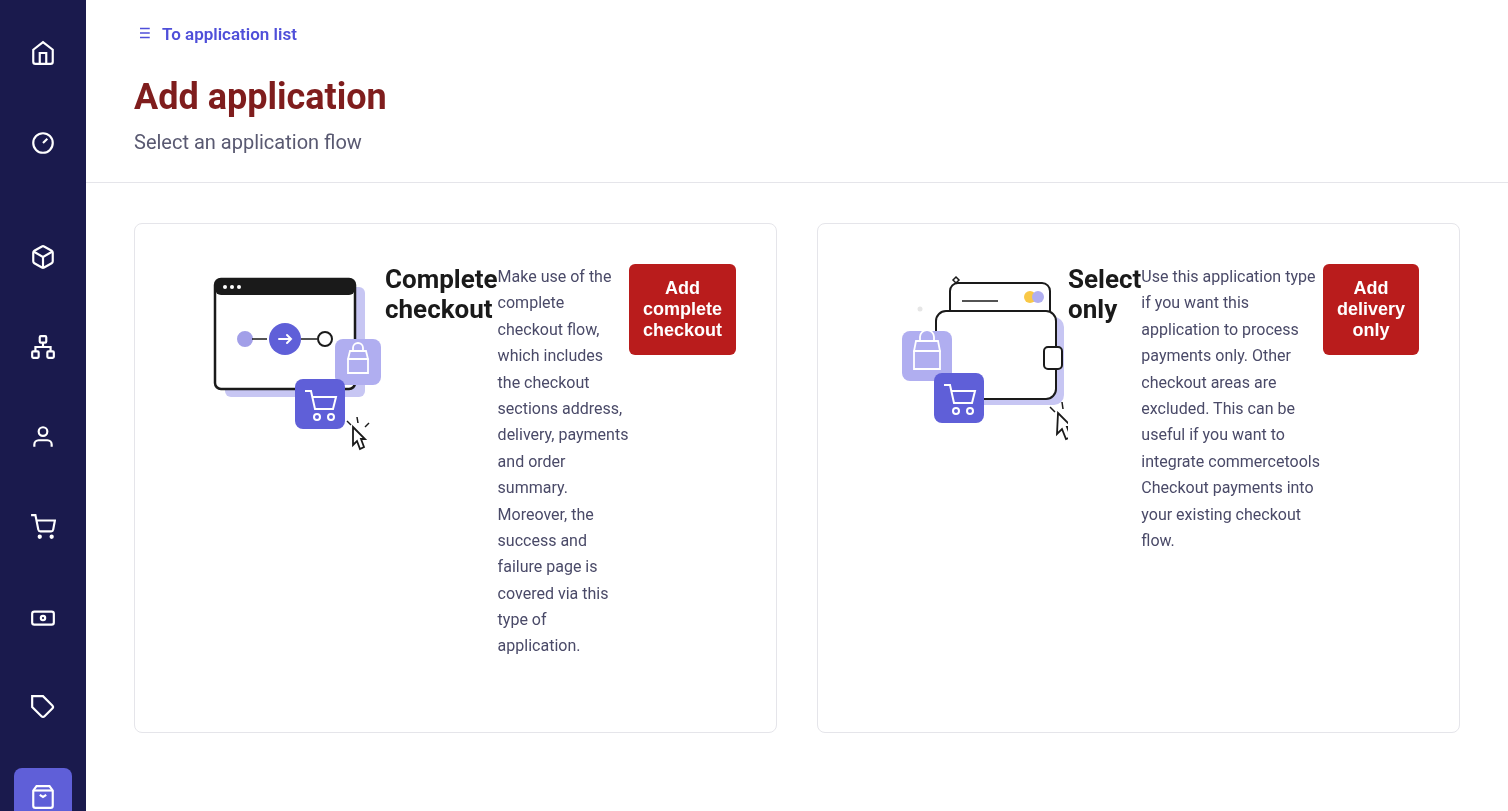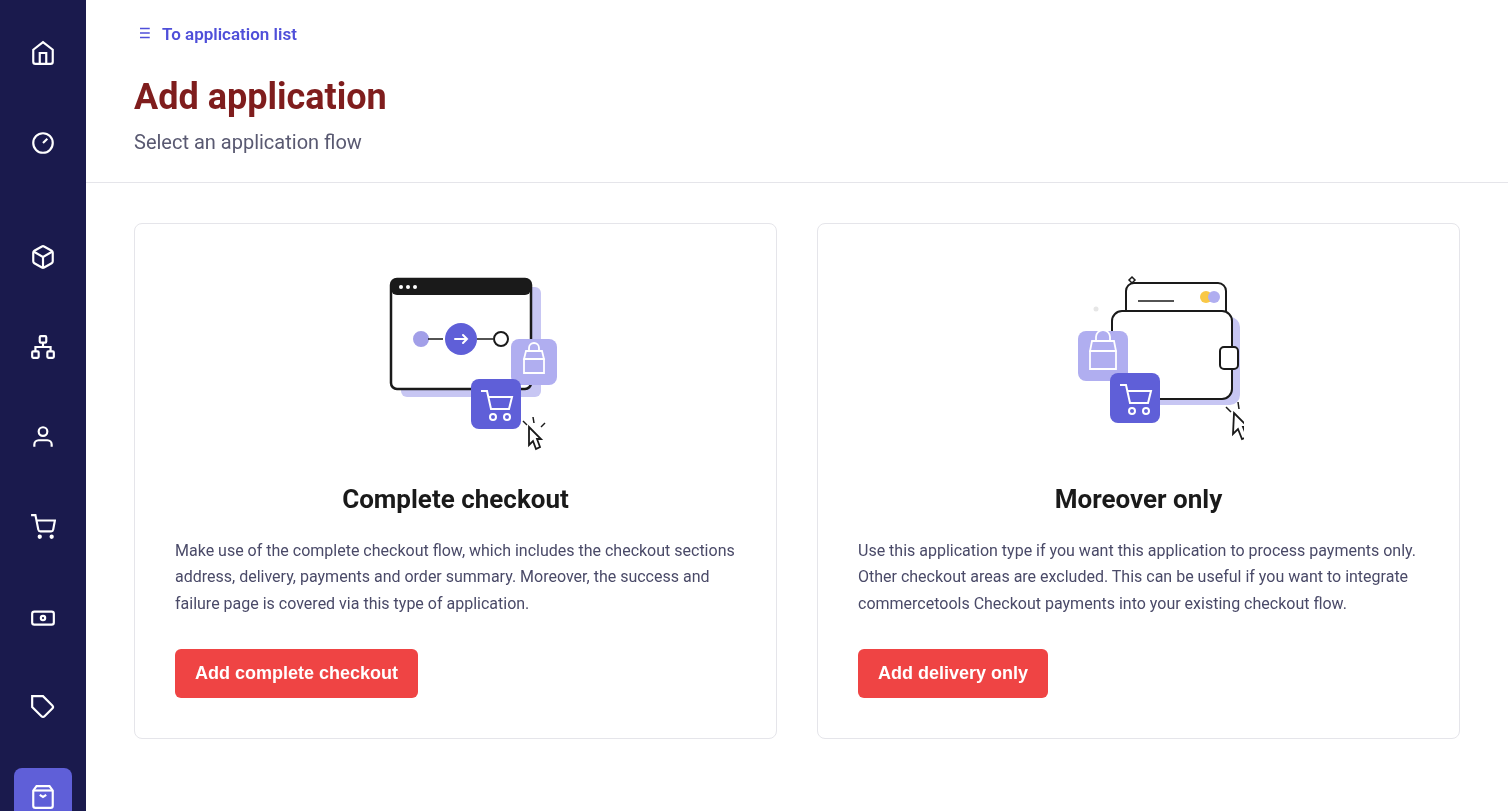--- a/index.html
+++ b/index.html
@@ -72,22 +72,21 @@
       gap: 40px;
       padding: 40px 48px;
     }
     
     .card {
       flex: 1;
       border: 1px solid #e5e5ea;
       border-radius: 8px;
       padding: 40px;
       display: flex;
-      flex-direction: column;
-      align-items: center;
+      flex-direction: row;
     }
     
     .card-illustration {
       height: 200px;
       display: flex;
       align-items: center;
       justify-content: center;
       margin-bottom: 20px;
     }
     
@@ -100,25 +99,25 @@
     
     .card-desc {
       font-size: 16px;
       line-height: 1.65;
       color: #4a4a68;
       margin-bottom: 32px;
     }
     
     .card-button {
       align-self: flex-start;
-      background: #ef4444;
+      background: #b91c1c;
       color: #ffffff;
       border: none;
       border-radius: 6px;
-      padding: 14px 20px;
+      padding: 14px 14px;
       font-size: 18px;
       font-weight: 600;
       cursor: pointer;
     }
   </style>
 </head>
 <body>
 
 <nav class="sidebar">
   <div class="sidebar-group-top">
@@ -257,19 +256,19 @@
           <rect x="76" y="104" width="50" height="50" rx="8" fill="#5f5fd8"></rect>
           <path d="M86 116 h6 l4 18 h18 l3-12 h-23" fill="none" stroke="#fff" stroke-width="2"></path>
           <circle cx="98" cy="142" r="3" fill="none" stroke="#fff" stroke-width="2"></circle>
           <circle cx="112" cy="142" r="3" fill="none" stroke="#fff" stroke-width="2"></circle>
           <path d="M200 144 l14 14 l-5 0 l4 10 l-5 2 l-4-10 l-5 5 z" fill="#fff" stroke="#1a1a1a" stroke-width="1.8"></path>
           <line x1="192" y1="138" x2="197" y2="143" stroke="#1a1a1a" stroke-width="1.5"></line>
           <line x1="204" y1="133" x2="205" y2="140" stroke="#1a1a1a" stroke-width="1.5"></line>
           <line x1="218" y1="140" x2="213" y2="145" stroke="#1a1a1a" stroke-width="1.5"></line>
         </svg>
       </div>
-      <h2 class="card-title">Moreover only</h2>
+      <h2 class="card-title">Select only</h2>
       <p class="card-desc">Use this application type if you want this application to process payments only. Other checkout areas are excluded. This can be useful if you want to integrate commercetools Checkout payments into your existing checkout flow.</p>
       <button class="card-button">Add delivery only</button>
     </div>
 
   </div>
 </main>
 
 </body></html>

